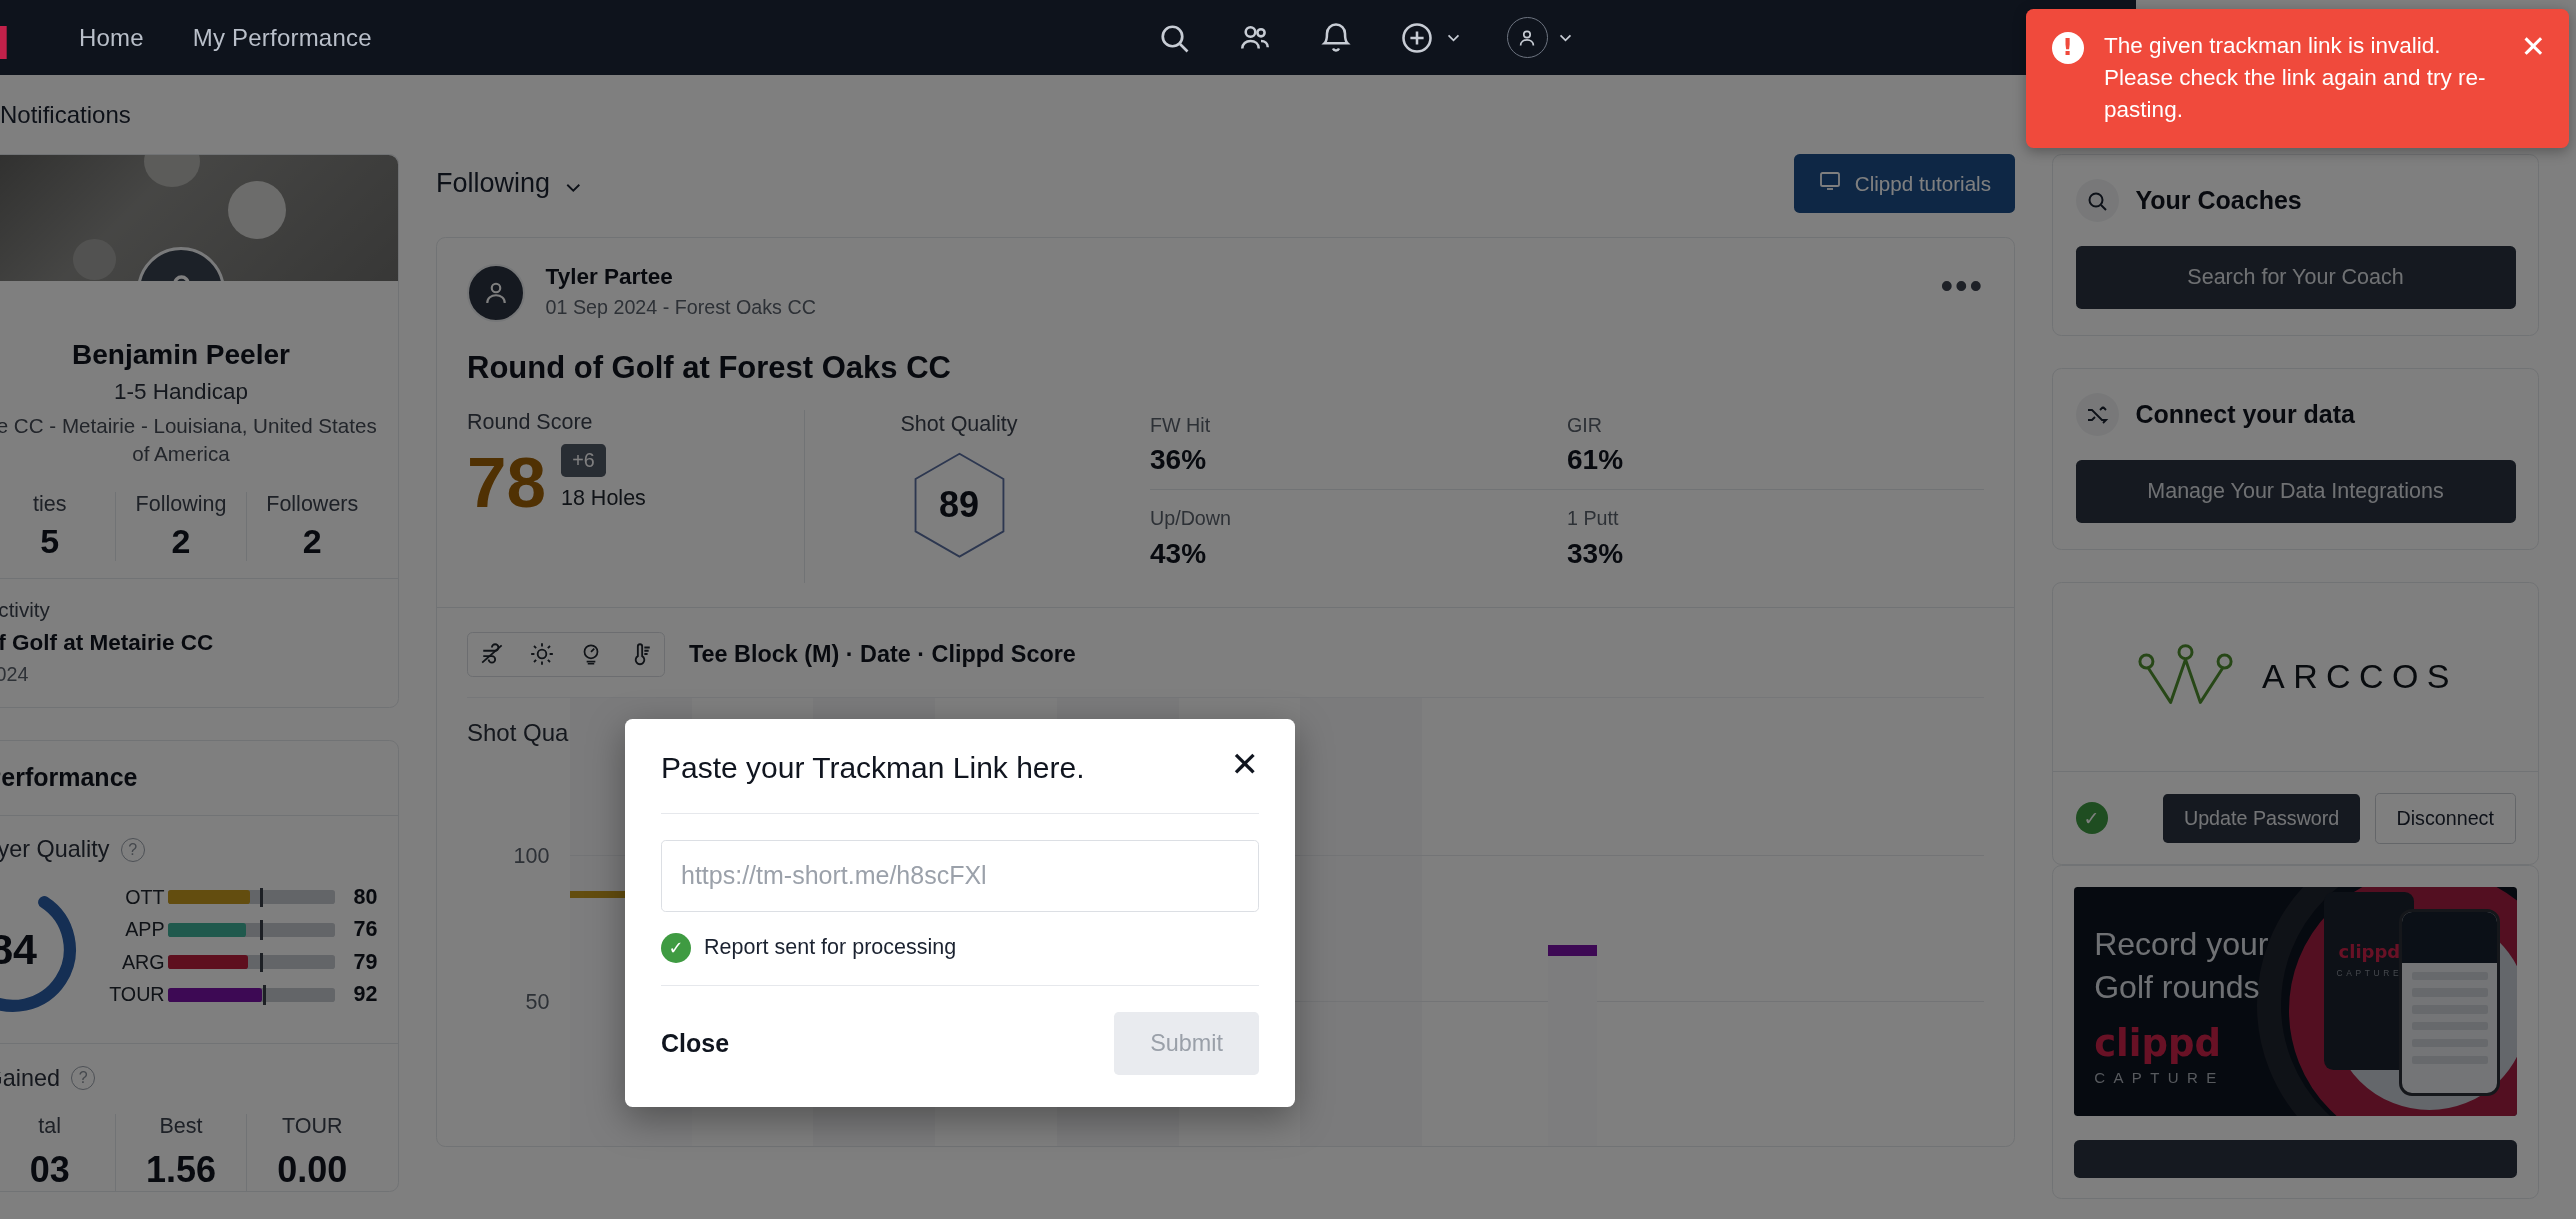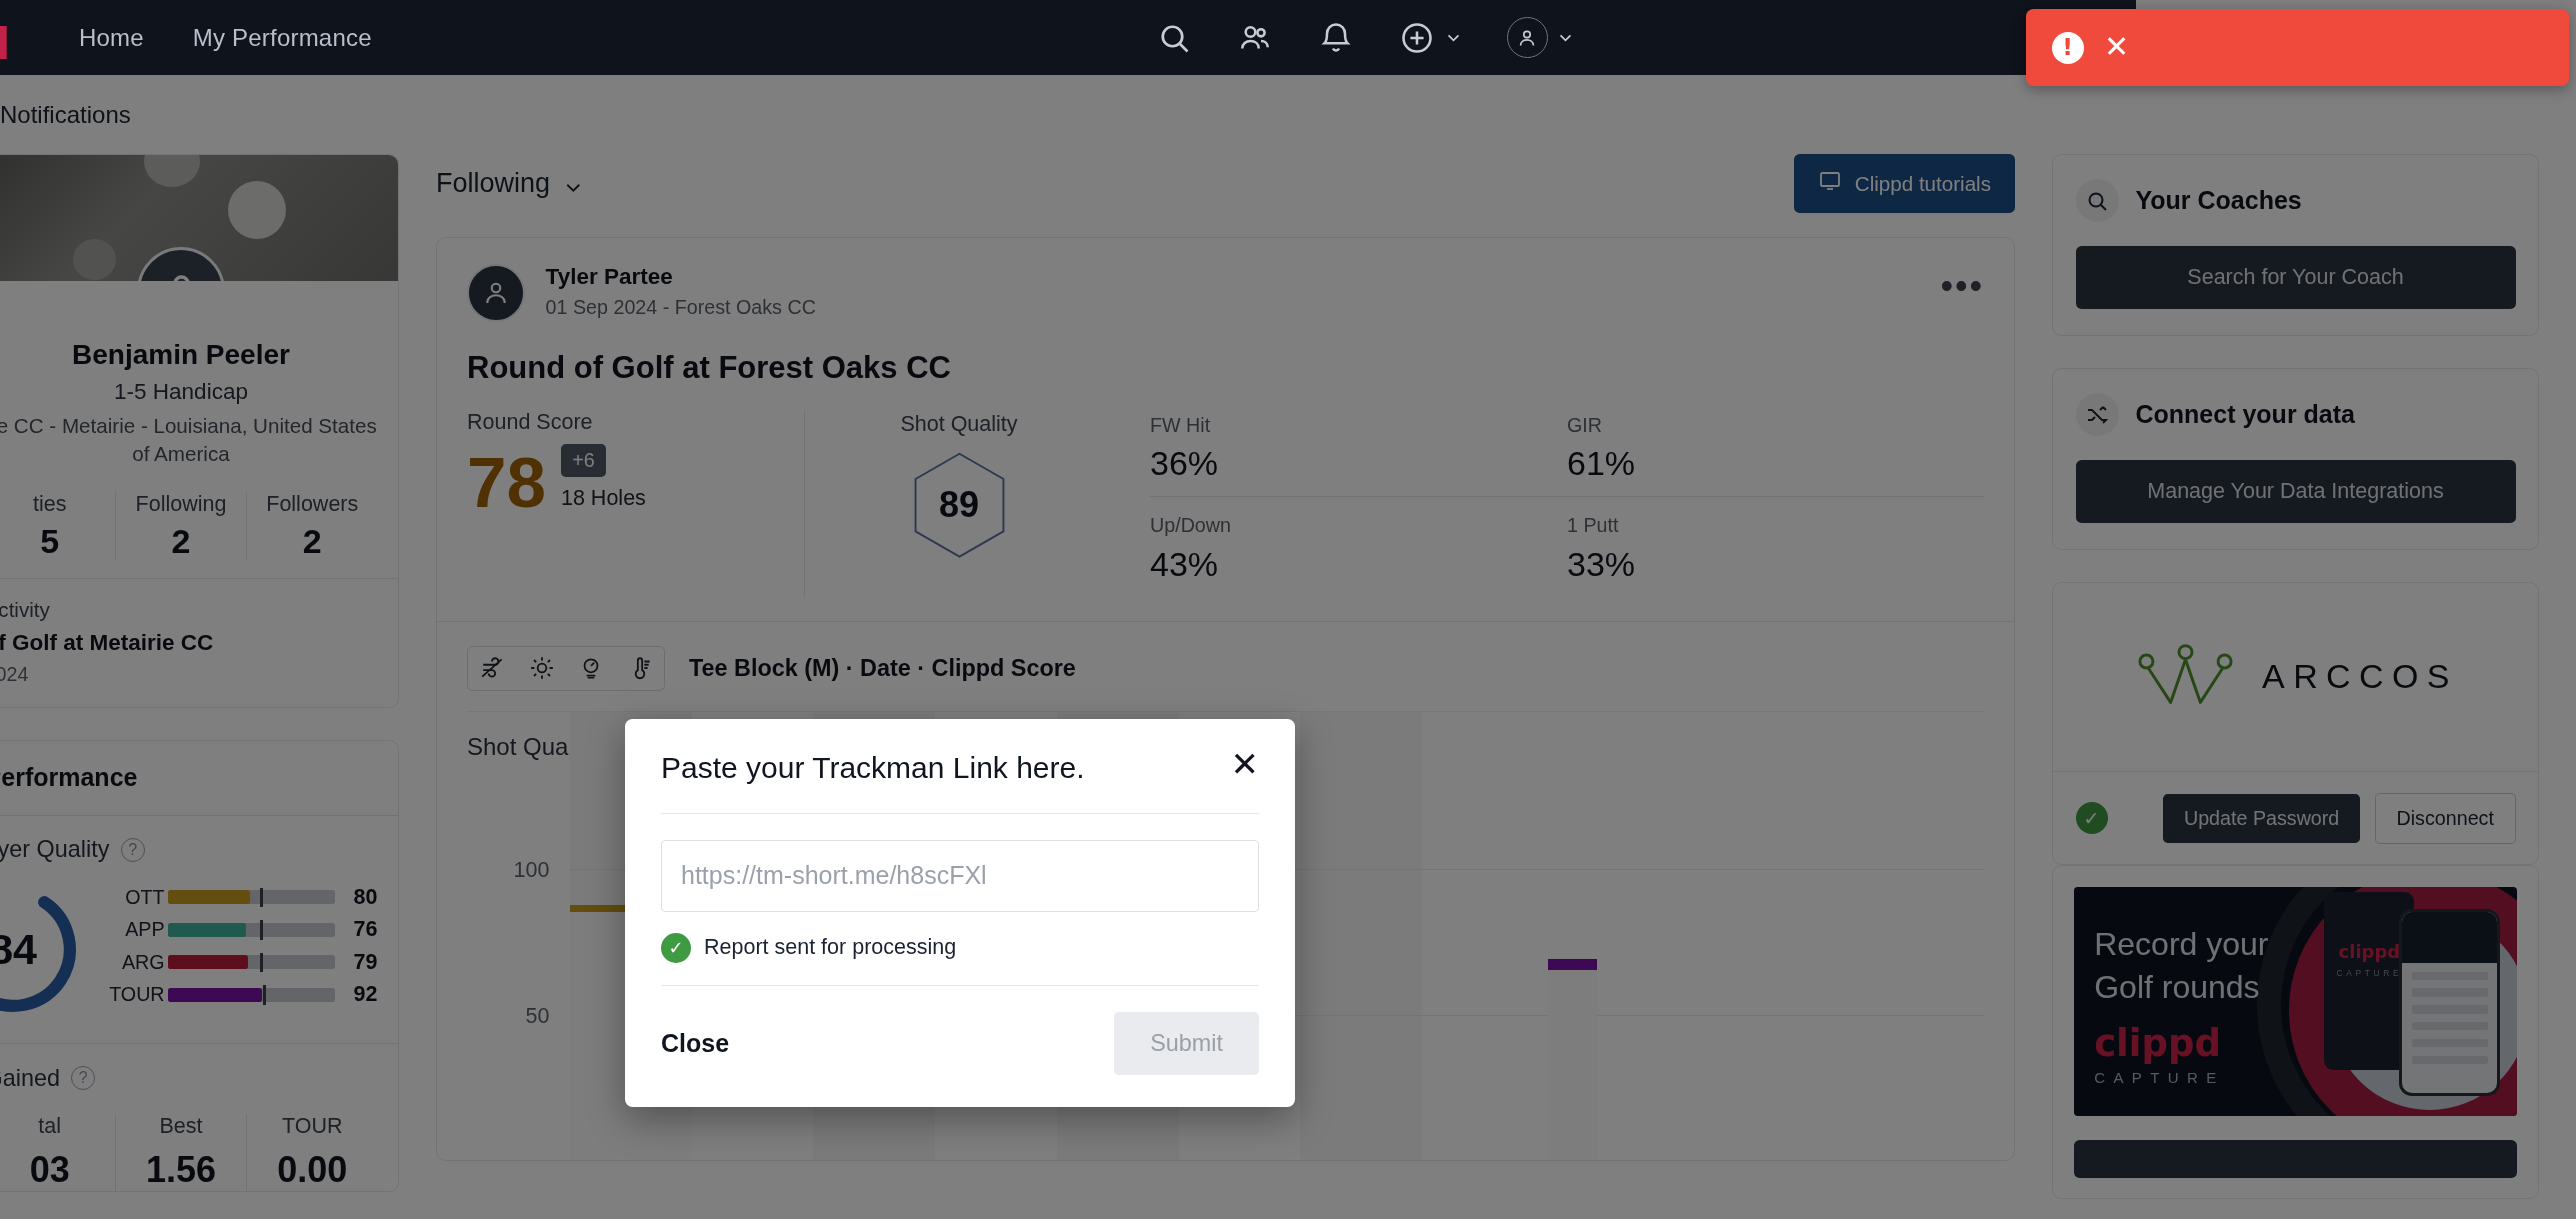--- a/index.html
+++ b/index.html
@@ -158,21 +158,21 @@
   .holes { font-size: 21.5px; color: #20262f; }
   .st-sq { flex: 0 0 309px; border-left: 0.9px solid #e3e6ea; text-align: center; padding-top: 1.9px; }
   .hexwrap { position: relative; width: 101px; height: 110px; margin: 13px auto 0; }
   .hexwrap svg { position: absolute; inset: 0; }
   .hexval { position: absolute; inset: 0; display:flex; align-items:center; justify-content:center;
             font-size: 36px; font-weight: 700; color: #10151f; }
   .st-grid { flex: 1; display: grid; grid-template-columns: 1fr 1fr; padding-left: 37px; }
   .gcell { padding: 3.7px 0 13px; }
   .gcell.btm { border-top: 0.9px solid #e3e6ea; padding-top: 17px; }
   .gc-l { font-size: 19.7px; color: #5b626d; }
-  .gc-v { font-size: 34px; font-weight: 400; color: #10151f; margin-top: 7.5px; }
+  .gc-v { font-size: 28px; font-weight: 700; color: #10151f; margin-top: 7.5px; }
 
   
   .chart-block { padding: 24px 30px 0; }
   .tog-row { display: flex; align-items: center; gap: 24px; }
   .tog-group { display: flex; border: 0.9px solid #d8dbe0; border-radius: 5.6px; overflow: hidden; }
   .tog { width: 49px; height: 43px; display:flex; align-items:center; justify-content:center; color:#20262f; cursor:pointer; }
   .tog svg { width: 26px; height: 26px; }
   .cond-text { font-size: 23.4px; font-weight: 700; color: #10151f; white-space: nowrap; }
   .chart-area { position: relative; height: 449px; margin-top: 20.6px; border-top: 0.9px solid #edeff2; padding-top: 20.6px; }
   .chart-title { font-size: 24px; color: #2b313c; }
@@ -656,20 +656,21 @@
           <svg viewBox="0 0 24 24" fill="none" stroke="currentColor" stroke-width="2.4">
               <path d="M5 9l7 7 7-7"></path>
             </svg>
         </span>
       </span>
     </div>
   </div>
 
   <div class="toast">
     <span class="toast-ico">!</span>
+    <span class="toast-msg">The given trackman link is invalid. Please check the link again and try re-pasting.</span>
     <span class="toast-x">✕</span>
   </div>
 
   <div class="modal">
     <div class="m-head">
       <div class="m-title">Paste your Trackman Link here.</div>
       <div class="m-x">✕</div>
     </div>
     <div class="m-div"></div>
     <div class="m-body">

